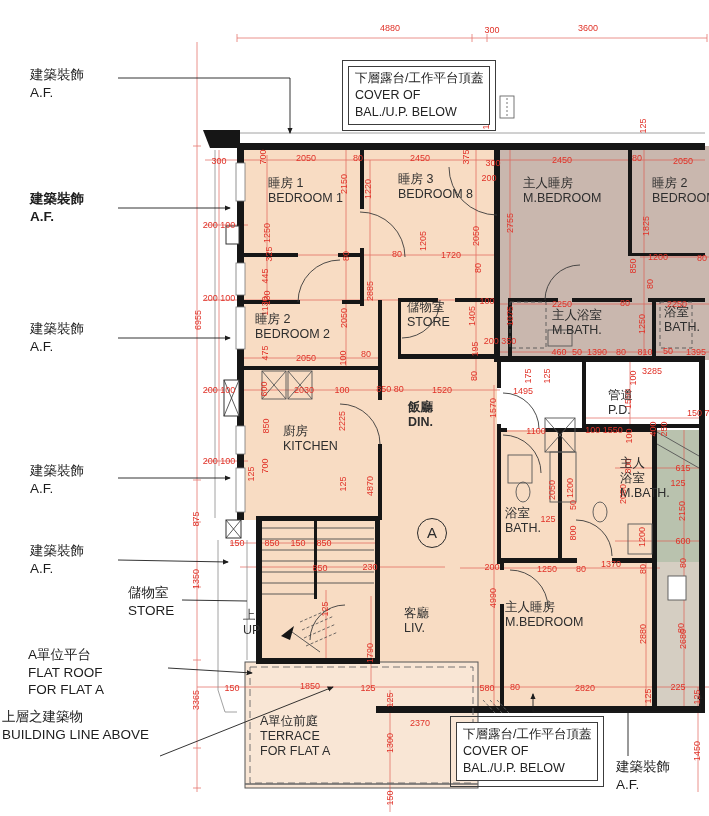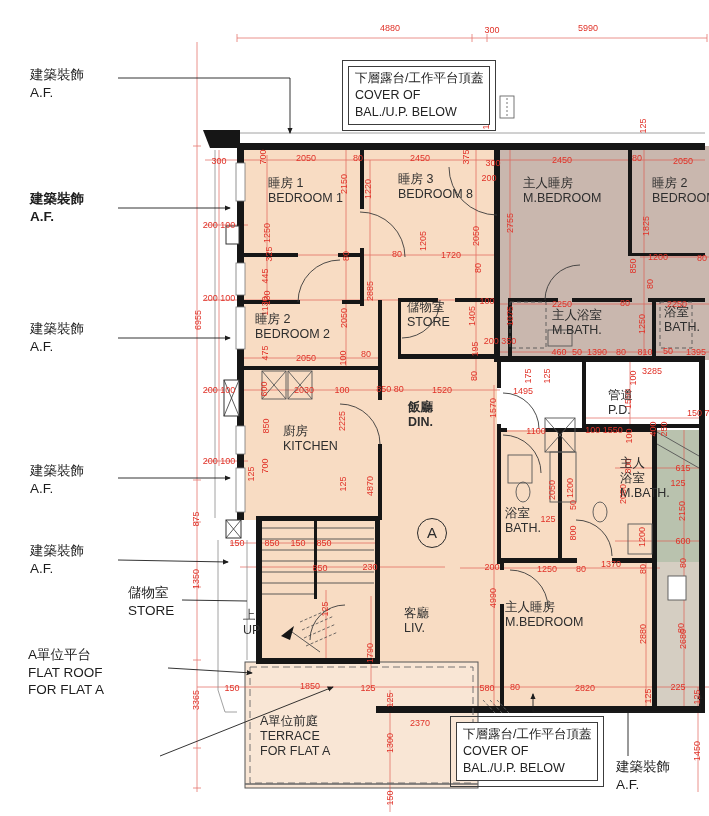--- a/index.html
+++ b/index.html
@@ -243,21 +243,21 @@
       <polyline points="533,712 533,694" marker-end="url(#arr)"></polyline>
       <polyline points="700,712 700,694" marker-end="url(#arr)"></polyline>
       <line x1="533" y1="712" x2="700" y2="712"></line>
       <line x1="628" y1="712" x2="628" y2="756"></line>
     </g>
   </svg>
 
   <div id="labels">
       <div class="dim" style="left: 390px; top: 28px;">4880</div>
       <div class="dim" style="left: 492px; top: 30px;">300</div>
-      <div class="dim" style="left: 588px; top: 28px;">5990</div>
+      <div class="dim" style="left: 588px; top: 28px;">3600</div>
       <div class="dim" style="left: 219px; top: 161px;">300</div>
       <div class="dim v" style="left: 263px; top: 157px;">700</div>
       <div class="dim" style="left: 306px; top: 158px;">2050</div>
       <div class="dim" style="left: 358px; top: 158px;">80</div>
       <div class="dim" style="left: 420px; top: 158px;">2450</div>
       <div class="dim v" style="left: 466px; top: 157px;">375</div>
       <div class="dim" style="left: 493px; top: 163px;">300</div>
       <div class="dim" style="left: 489px; top: 178px;">200</div>
       <div class="dim" style="left: 562px; top: 160px;">2450</div>
       <div class="dim" style="left: 637px; top: 158px;">80</div>
@@ -474,20 +474,24 @@
       </div>
       <div class="ann" style="left: 128px; top: 584px;">
         <div>儲物室</div>
         <div>STORE</div>
       </div>
       <div class="ann" style="left: 28px; top: 646px;">
         <div>A單位平台</div>
         <div>FLAT ROOF</div>
         <div>FOR FLAT A</div>
       </div>
+      <div class="ann" style="left: 2px; top: 708px;">
+        <div>上層之建築物</div>
+        <div>BUILDING LINE ABOVE</div>
+      </div>
       <div class="ann" style="left: 616px; top: 758px;">
         <div>建築裝飾</div>
         <div>A.F.</div>
       </div>
       <div class="coverbox" style="left: 348px; top: 66px;">
         <div>下層露台/工作平台頂蓋</div>
         <div>COVER OF</div>
         <div>BAL./U.P. BELOW</div>
       </div>
       <div class="coverbox" style="left: 456px; top: 722px;">

